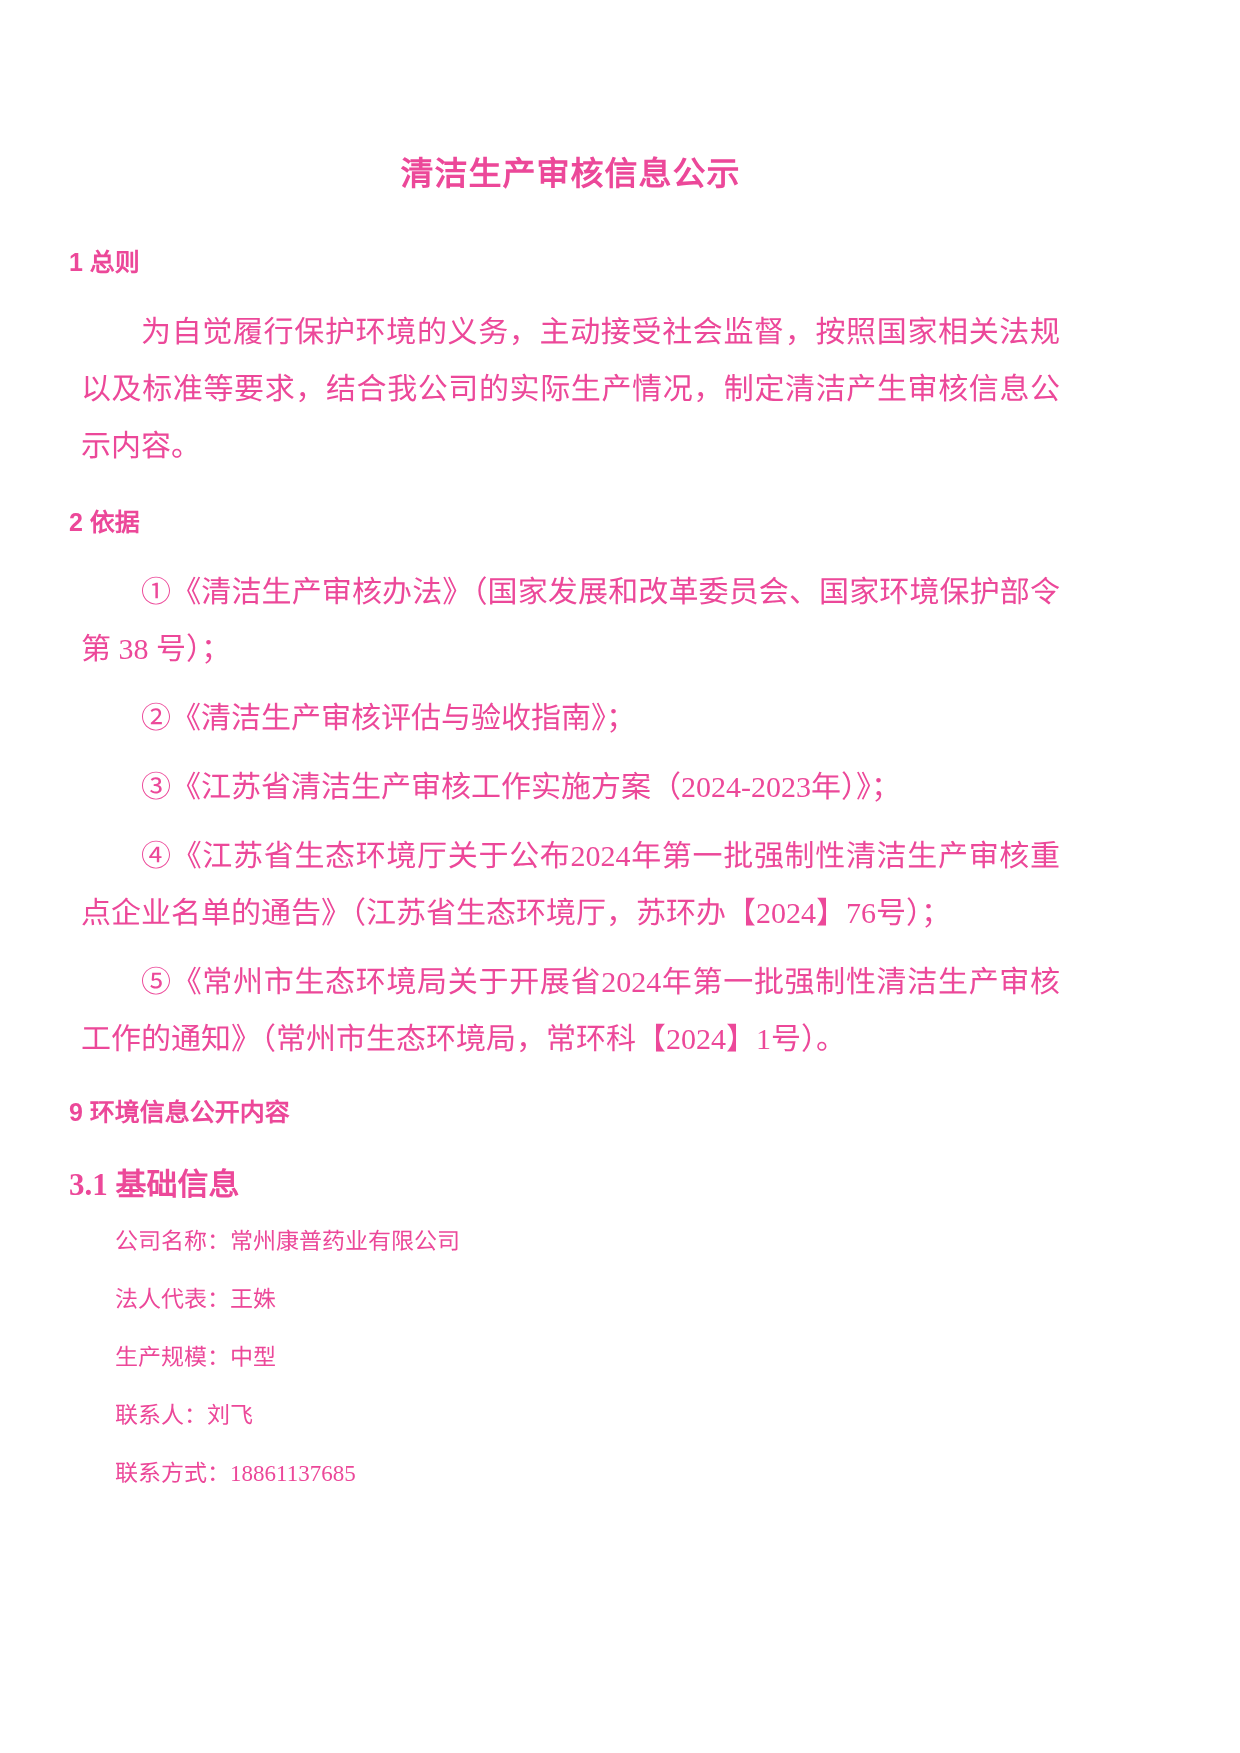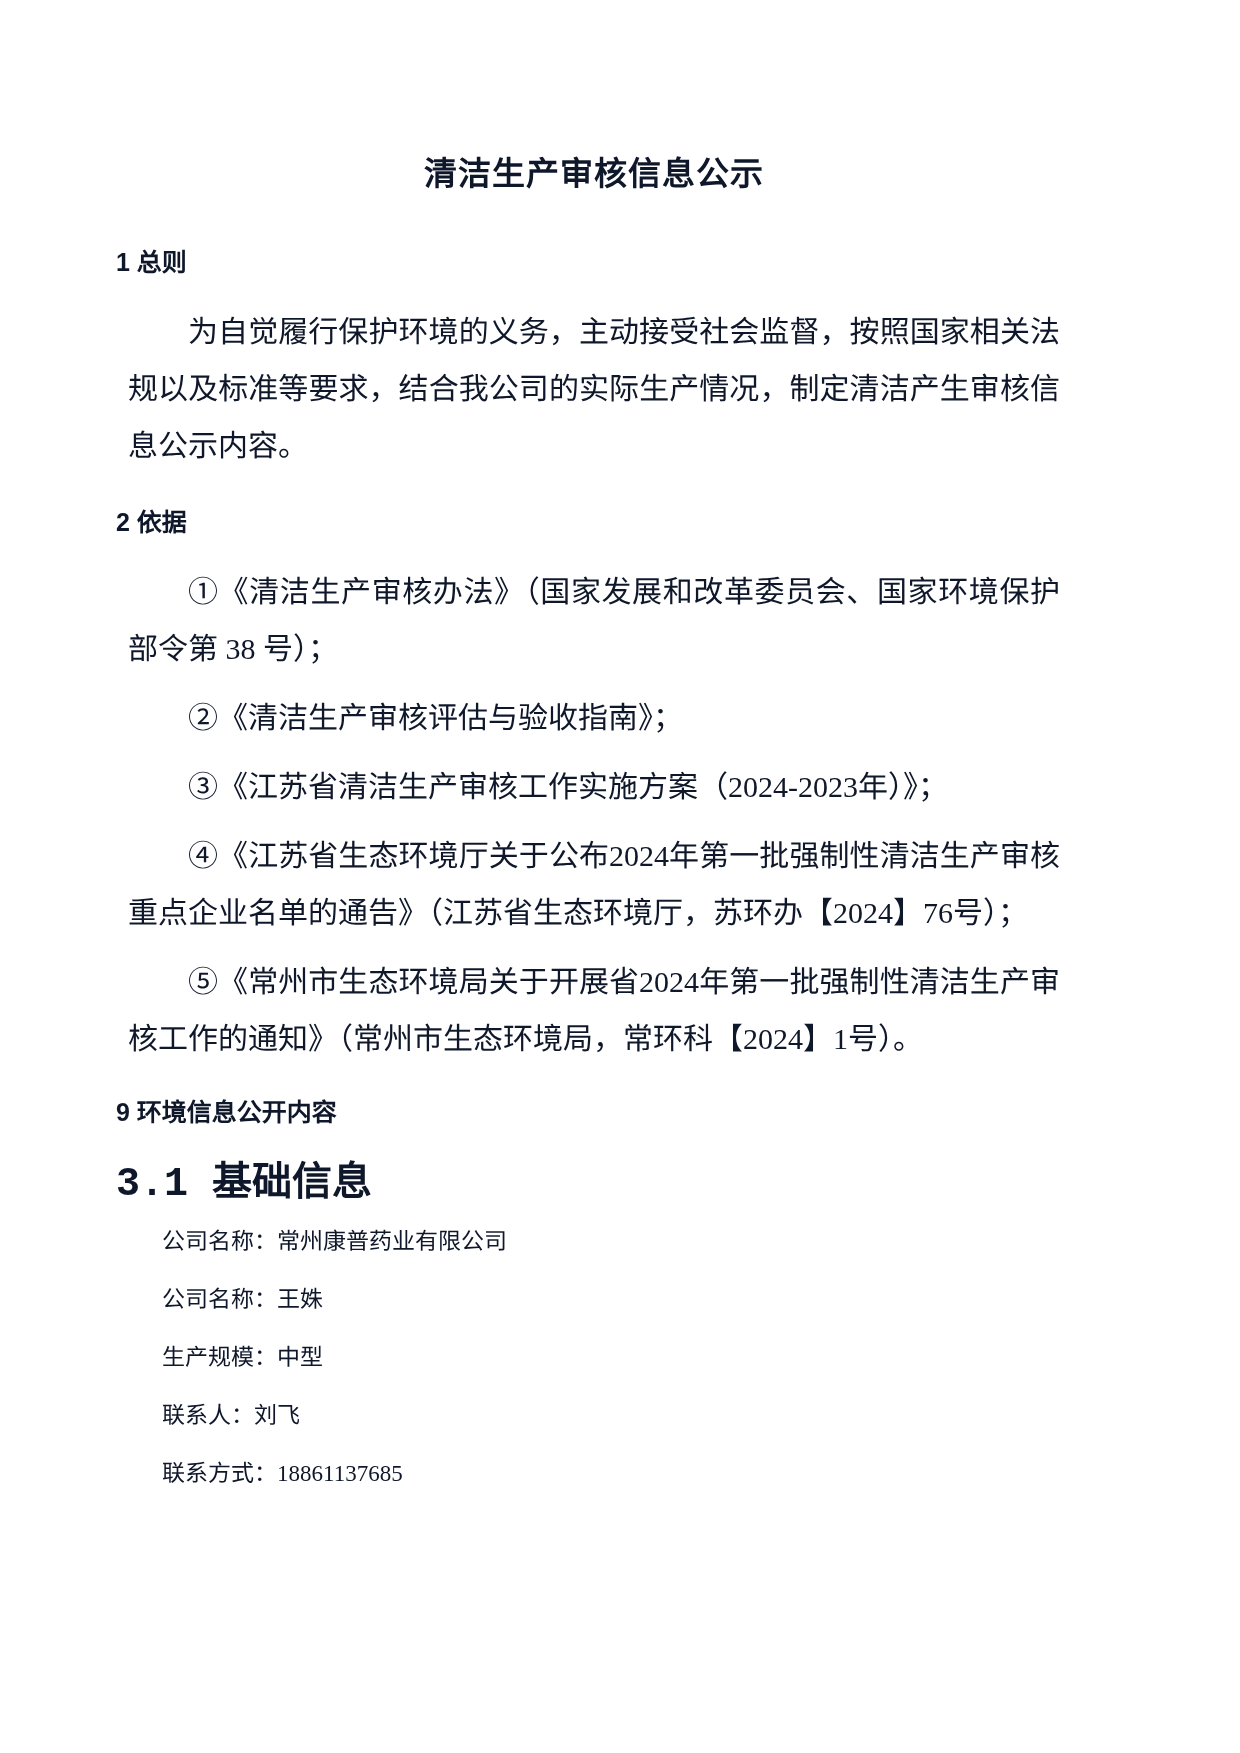--- a/index.html
+++ b/index.html
@@ -6,23 +6,23 @@
     margin: 0;
     padding: 0;
     background: #ffffff;
   }
   .page {
     position: relative;
     width: 1240px;
     height: 1753px;
     margin: 0 auto;
     background: #ffffff;
-    color: #0f172a;
+    color: #ec4899;
     box-sizing: border-box;
-    padding: 145px 168px 0 116px;
+    padding: 145px 168px 0 69px;
     overflow: hidden;
     font-family: "Liberation Serif", serif;
   }
   .doc-title {
     margin: 0;
     font-family: "Liberation Sans", sans-serif;
     font-weight: bold;
     font-size: 33px;
     line-height: 57px;
     text-align: center;
@@ -34,23 +34,23 @@
     font-weight: bold;
     font-size: 25px;
     line-height: 57px;
     text-align: left;
   }
   .sec-heading.h1-general { margin-top: 32px; }
   .sec-heading.h2-basis   { margin-top: 20px; }
   .sec-heading.h3-env     { margin-top: 17px; }
   .sub-heading {
     margin: 15px 0 0 0;
-    font-family: Liberation Mono, monospace;
+    font-family: Liberation Serif, serif;
     font-weight: bold;
-    font-size: 40px;
+    font-size: 31px;
     line-height: 57px;
     text-align: left;
   }
   .body-text {
     margin: 12px;
     font-size: 30px;
     line-height: 57px;
     text-align: justify;
     text-justify: inter-ideograph;
     text-indent: 2em;
@@ -81,18 +81,18 @@
   <p class="body-text">②《清洁生产审核评估与验收指南》；</p>
   <p class="body-text">③《江苏省清洁生产审核工作实施方案（2024-2023年）》；</p>
   <p class="body-text">④《江苏省生态环境厅关于公布2024年第一批强制性清洁生产审核重点企业名单的通告》（江苏省生态环境厅，苏环办【2024】76号）；</p>
   <p class="body-text">⑤《常州市生态环境局关于开展省2024年第一批强制性清洁生产审核工作的通知》（常州市生态环境局，常环科【2024】1号）。</p>
 
   <h2 class="sec-heading h3-env">9 环境信息公开内容</h2>
 
   <h3 class="sub-heading">3.1 基础信息</h3>
 
   <p class="info-line">公司名称：常州康普药业有限公司</p>
-  <p class="info-line">公司名称：王姝</p>
+  <p class="info-line">法人代表：王姝</p>
   <p class="info-line">生产规模：中型</p>
   <p class="info-line">联系人：刘飞</p>
   <p class="info-line">联系方式：18861137685</p>
 
 </div>
 
 </body></html>

